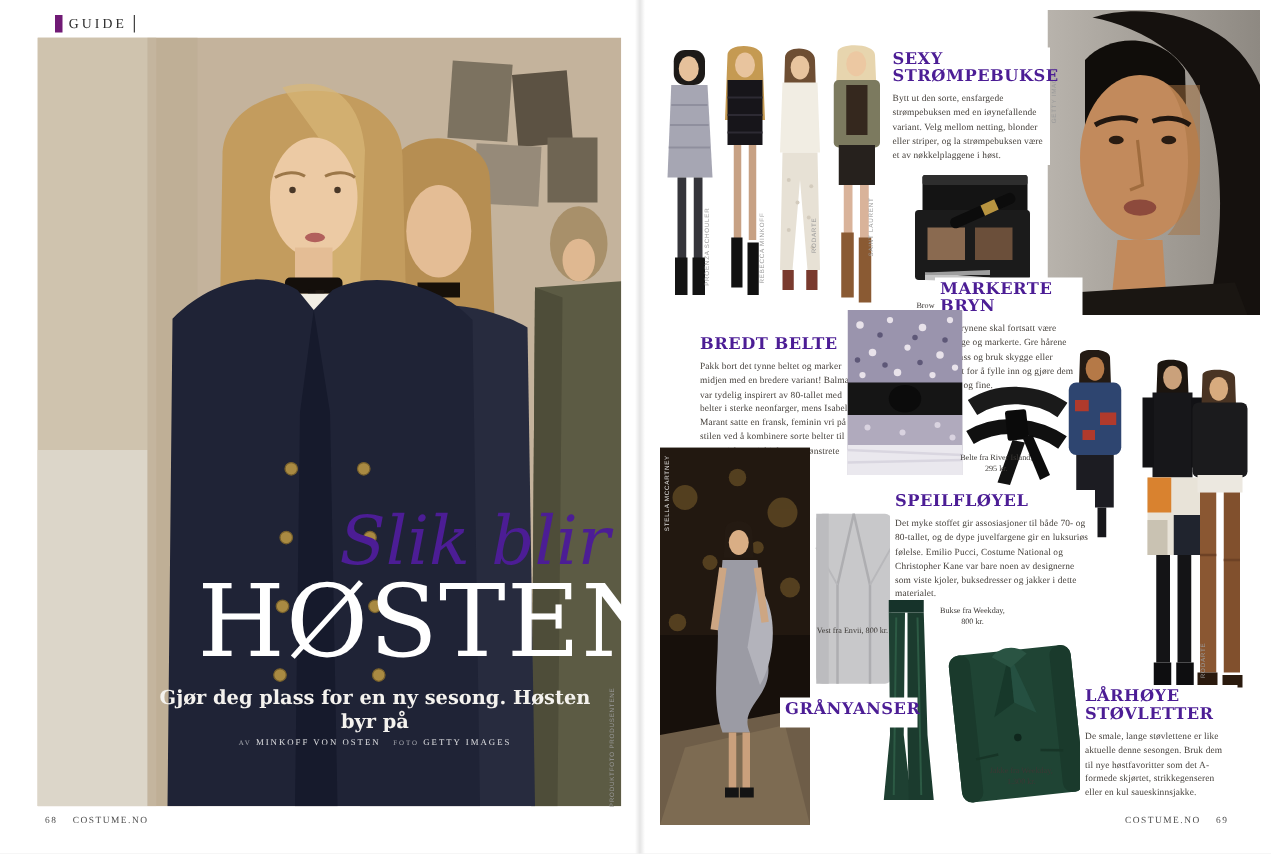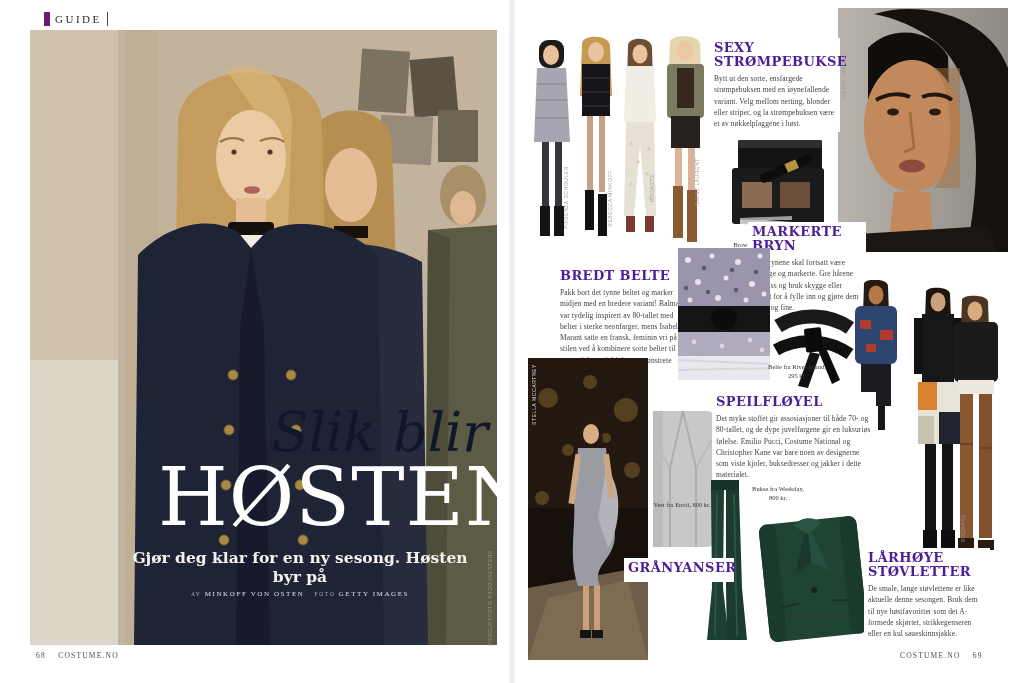--- a/index.html
+++ b/index.html
@@ -3,21 +3,21 @@
 <meta charset="utf-8">
 <style>
   html,body{margin:0;padding:0;background:#e9e9e9;}
   .spread{position:relative;width:1024px;height:683px;background:#ffffff;overflow:hidden;
           font-family:"Liberation Serif",serif;}
   .abs{position:absolute;}
   .seam{left:508px;top:0;width:8px;height:683px;
         background:linear-gradient(90deg,rgba(0,0,0,0) 0%,rgba(0,0,0,.10) 50%,rgba(0,0,0,0) 100%);}
   .kicker{font-size:11px;letter-spacing:2.5px;color:#2a2a2a;
           border-left:6px solid #701a75;border-right:1px solid #444;padding:1px 5px;}
-  .title-italic{font-family:"DejaVu Serif",serif;font-style:italic;font-size:54px;color:#0f172a;
+  .title-italic{font-family:"DejaVu Serif",serif;font-style:italic;font-size:54px;color:#4c1d95;
                 line-height:1;text-align:right;}
   .title-caps{font-family:"DejaVu Serif",serif;font-size:80px;color:#fff;line-height:1;
               letter-spacing:1px;text-align:center;margin-left:20px;}
   .standfirst{font-family:"DejaVu Serif",serif;font-weight:bold;font-size:15.5px;color:#f4f2ee;
               text-align:center;line-height:1.2;}
   .byline{font-size:7px;letter-spacing:1.6px;color:rgba(255,255,255,.85);text-align:center;}
   .byline .lbl{font-size:5.5px;color:rgba(255,255,255,.6);}
   .sec{background:#fff;padding:3px 4px;}
   .sec h3{margin:0 0 4px 0;font-family:"DejaVu Serif",serif;font-weight:bold;font-size:13px;
           line-height:1.08;color:#4c1d95;letter-spacing:.4px;white-space:pre-line;}
@@ -83,21 +83,21 @@
       <circle cx="261" cy="345" r="5"></circle>
         <circle cx="266" cy="400" r="5"></circle>
       <circle cx="270" cy="455" r="5"></circle>
         <circle cx="273" cy="510" r="5"></circle>
     </g>
   </svg>
 
   <div class="abs title-italic" style="left:250px;top:406px;width:238px;">Slik blir</div>
   <div class="abs title-caps" style="left:138px;top:458px;width:352px;">HØSTEN</div>
   <div class="abs standfirst" style="left:116px;top:549px;width:368px;">
-    <div>Gjør deg klar for en ny sesong. Høsten byr på</div>
+    <div>Gjør deg plass for en ny sesong. Høsten byr på</div>
   </div>
   <div class="abs byline" style="left:116px;top:590px;width:368px;">
     <span class="lbl">AV</span>
     <span>MINKOFF VON OSTEN</span>
     &nbsp;&nbsp;<span class="lbl">FOTO</span>
     <span>GETTY IMAGES</span>
   </div>
 
   <div class="abs vcred" style="left:487px;top:550px;">PRODUKTFOTO PRODUSENTENE</div>
 

